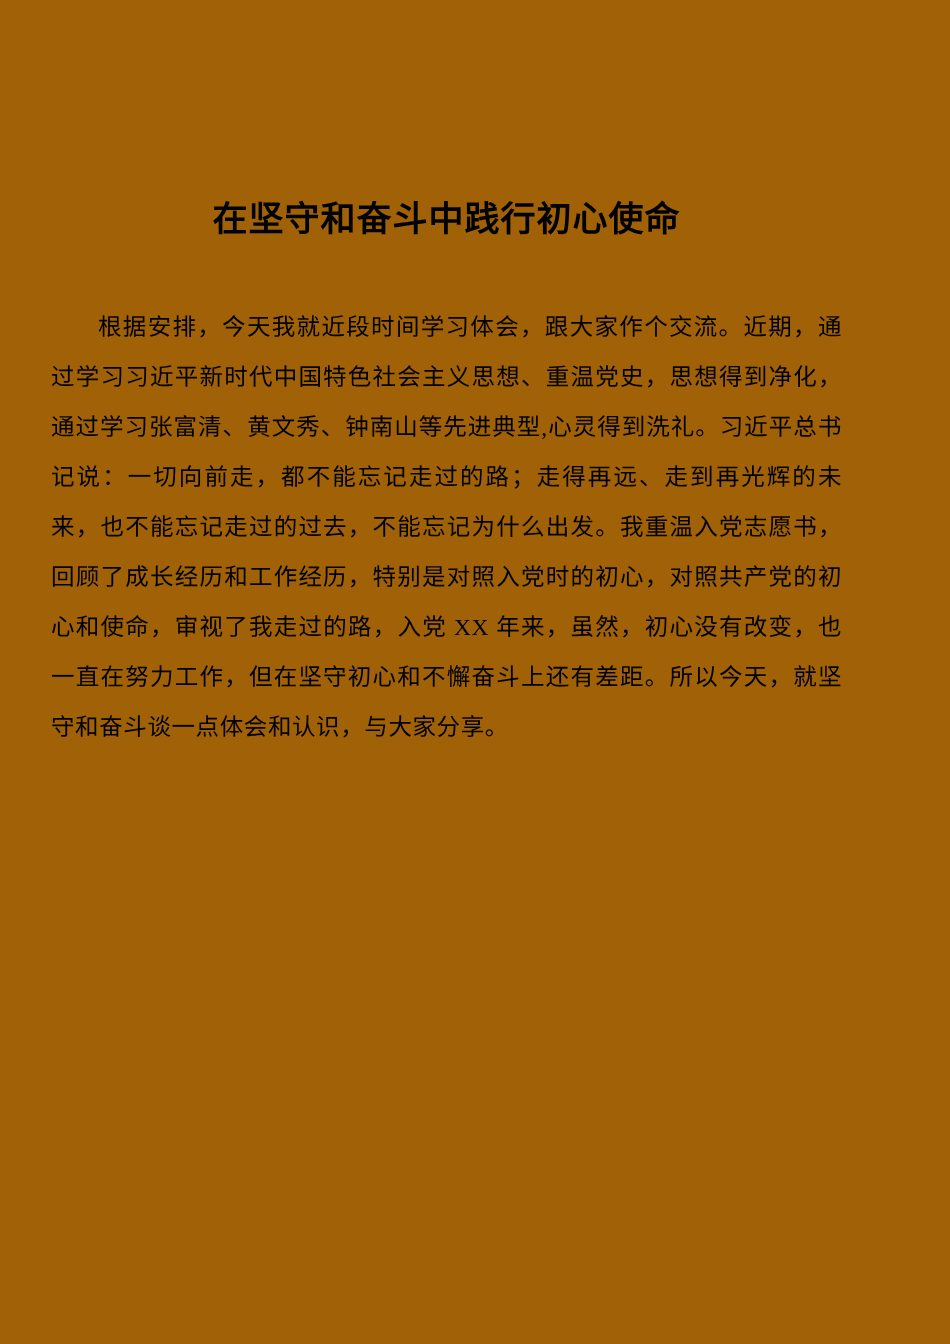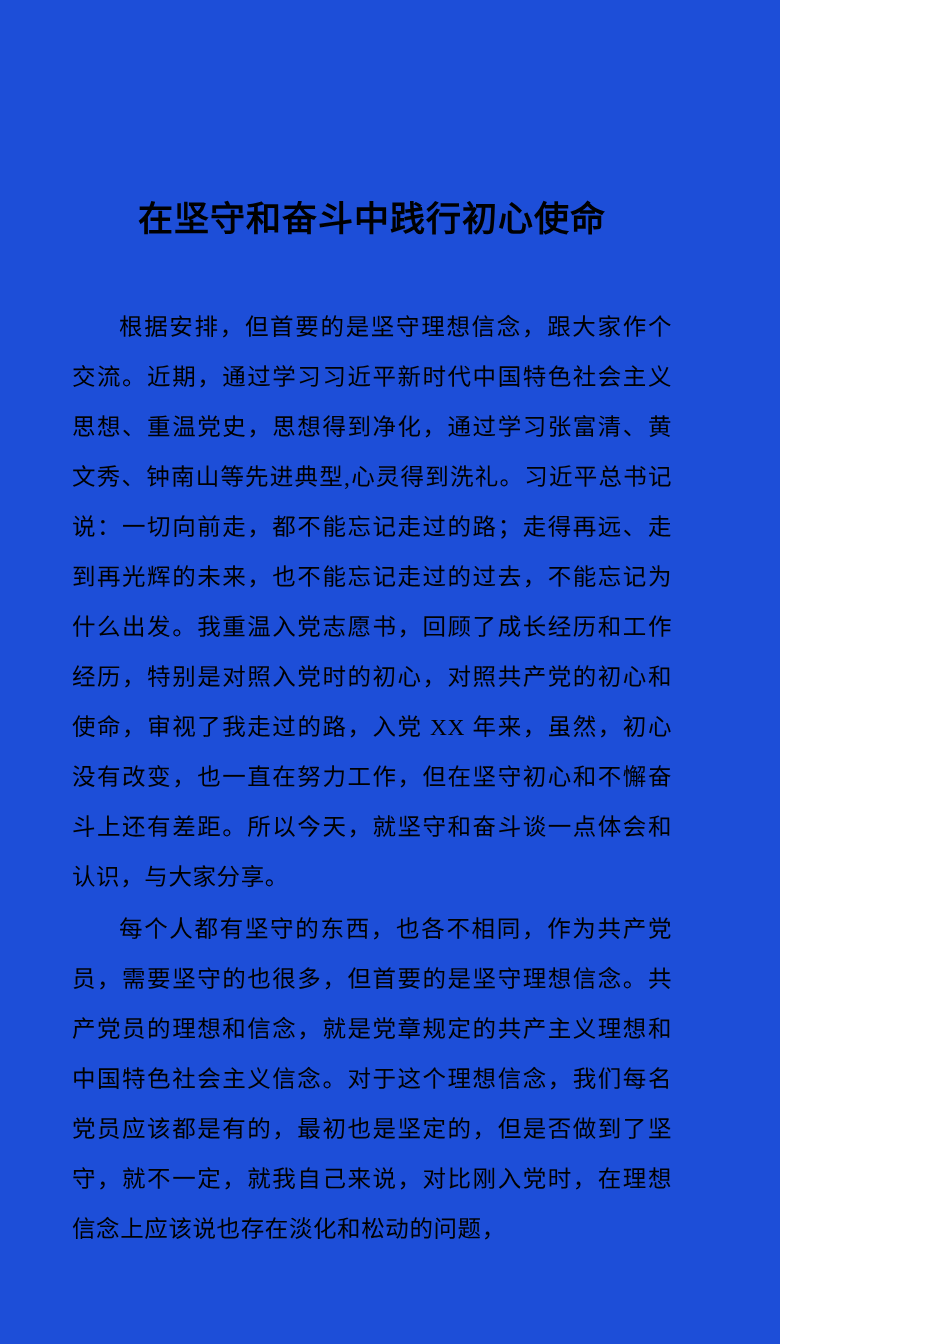--- a/index.html
+++ b/index.html
@@ -10,24 +10,24 @@
   }
   body {
     width: 950px;
     height: 1344px;
     overflow: hidden;
     font-family: "Liberation Serif", "DejaVu Serif", serif;
     color: #000000;
   }
   .page {
     box-sizing: border-box;
-    width: 780px;
+    width: 950px;
     height: 1344px;
-    padding: 195px 108px 40px 72px;
-    background: #1d4ed8;
+    padding: 195px 108px 40px 51px;
+    background: #a16207;
   }
   .doc-title {
     margin: 0 0 58px 0;
     text-align: center;
     font-size: 35px;
     font-weight: bold;
     letter-spacing: 1px;
     line-height: 1.4;
     font-family: "Liberation Serif", "DejaVu Serif", serif;
   }
@@ -51,18 +51,17 @@
     font-family: "Liberation Sans", "DejaVu Sans", sans-serif;
   }
 </style>
 </head>
 <body>
 
 <div class="page">
 
   <h1 class="doc-title">在坚守和奋斗中践行初心使命</h1>
 
-  <p class="para">根据安排，但首要的是坚守理想信念，跟大家作个交流。近期，通过学习习近平新时代中国特色社会主义思想、重温党史，思想得到净化，通过学习张富清、黄文秀、钟南山等先进典型,心灵得到洗礼。习近平总书记说：一切向前走，都不能忘记走过的路；走得再远、走到再光辉的未来，也不能忘记走过的过去，不能忘记为什么出发。我重温入党志愿书，回顾了成长经历和工作经历，特别是对照入党时的初心，对照共产党的初心和使命，审视了我走过的路，入党 XX 年来，虽然，初心没有改变，也一直在努力工作，但在坚守初心和不懈奋斗上还有差距。所以今天，就坚守和奋斗谈一点体会和认识，与大家分享。</p>
+  <p class="para">根据安排，今天我就近段时间学习体会，跟大家作个交流。近期，通过学习习近平新时代中国特色社会主义思想、重温党史，思想得到净化，通过学习张富清、黄文秀、钟南山等先进典型,心灵得到洗礼。习近平总书记说：一切向前走，都不能忘记走过的路；走得再远、走到再光辉的未来，也不能忘记走过的过去，不能忘记为什么出发。我重温入党志愿书，回顾了成长经历和工作经历，特别是对照入党时的初心，对照共产党的初心和使命，审视了我走过的路，入党 XX 年来，虽然，初心没有改变，也一直在努力工作，但在坚守初心和不懈奋斗上还有差距。所以今天，就坚守和奋斗谈一点体会和认识，与大家分享。</p>
 
 
-  <p class="para">每个人都有坚守的东西，也各不相同，作为共产党员，需要坚守的也很多，但首要的是坚守理想信念。共产党员的理想和信念，就是党章规定的共产主义理想和中国特色社会主义信念。对于这个理想信念，我们每名党员应该都是有的，最初也是坚定的，但是否做到了坚守，就不一定，就我自己来说，对比刚入党时，在理想信念上应该说也存在淡化和松动的问题，</p>
 
 </div>
 
 </body></html>

